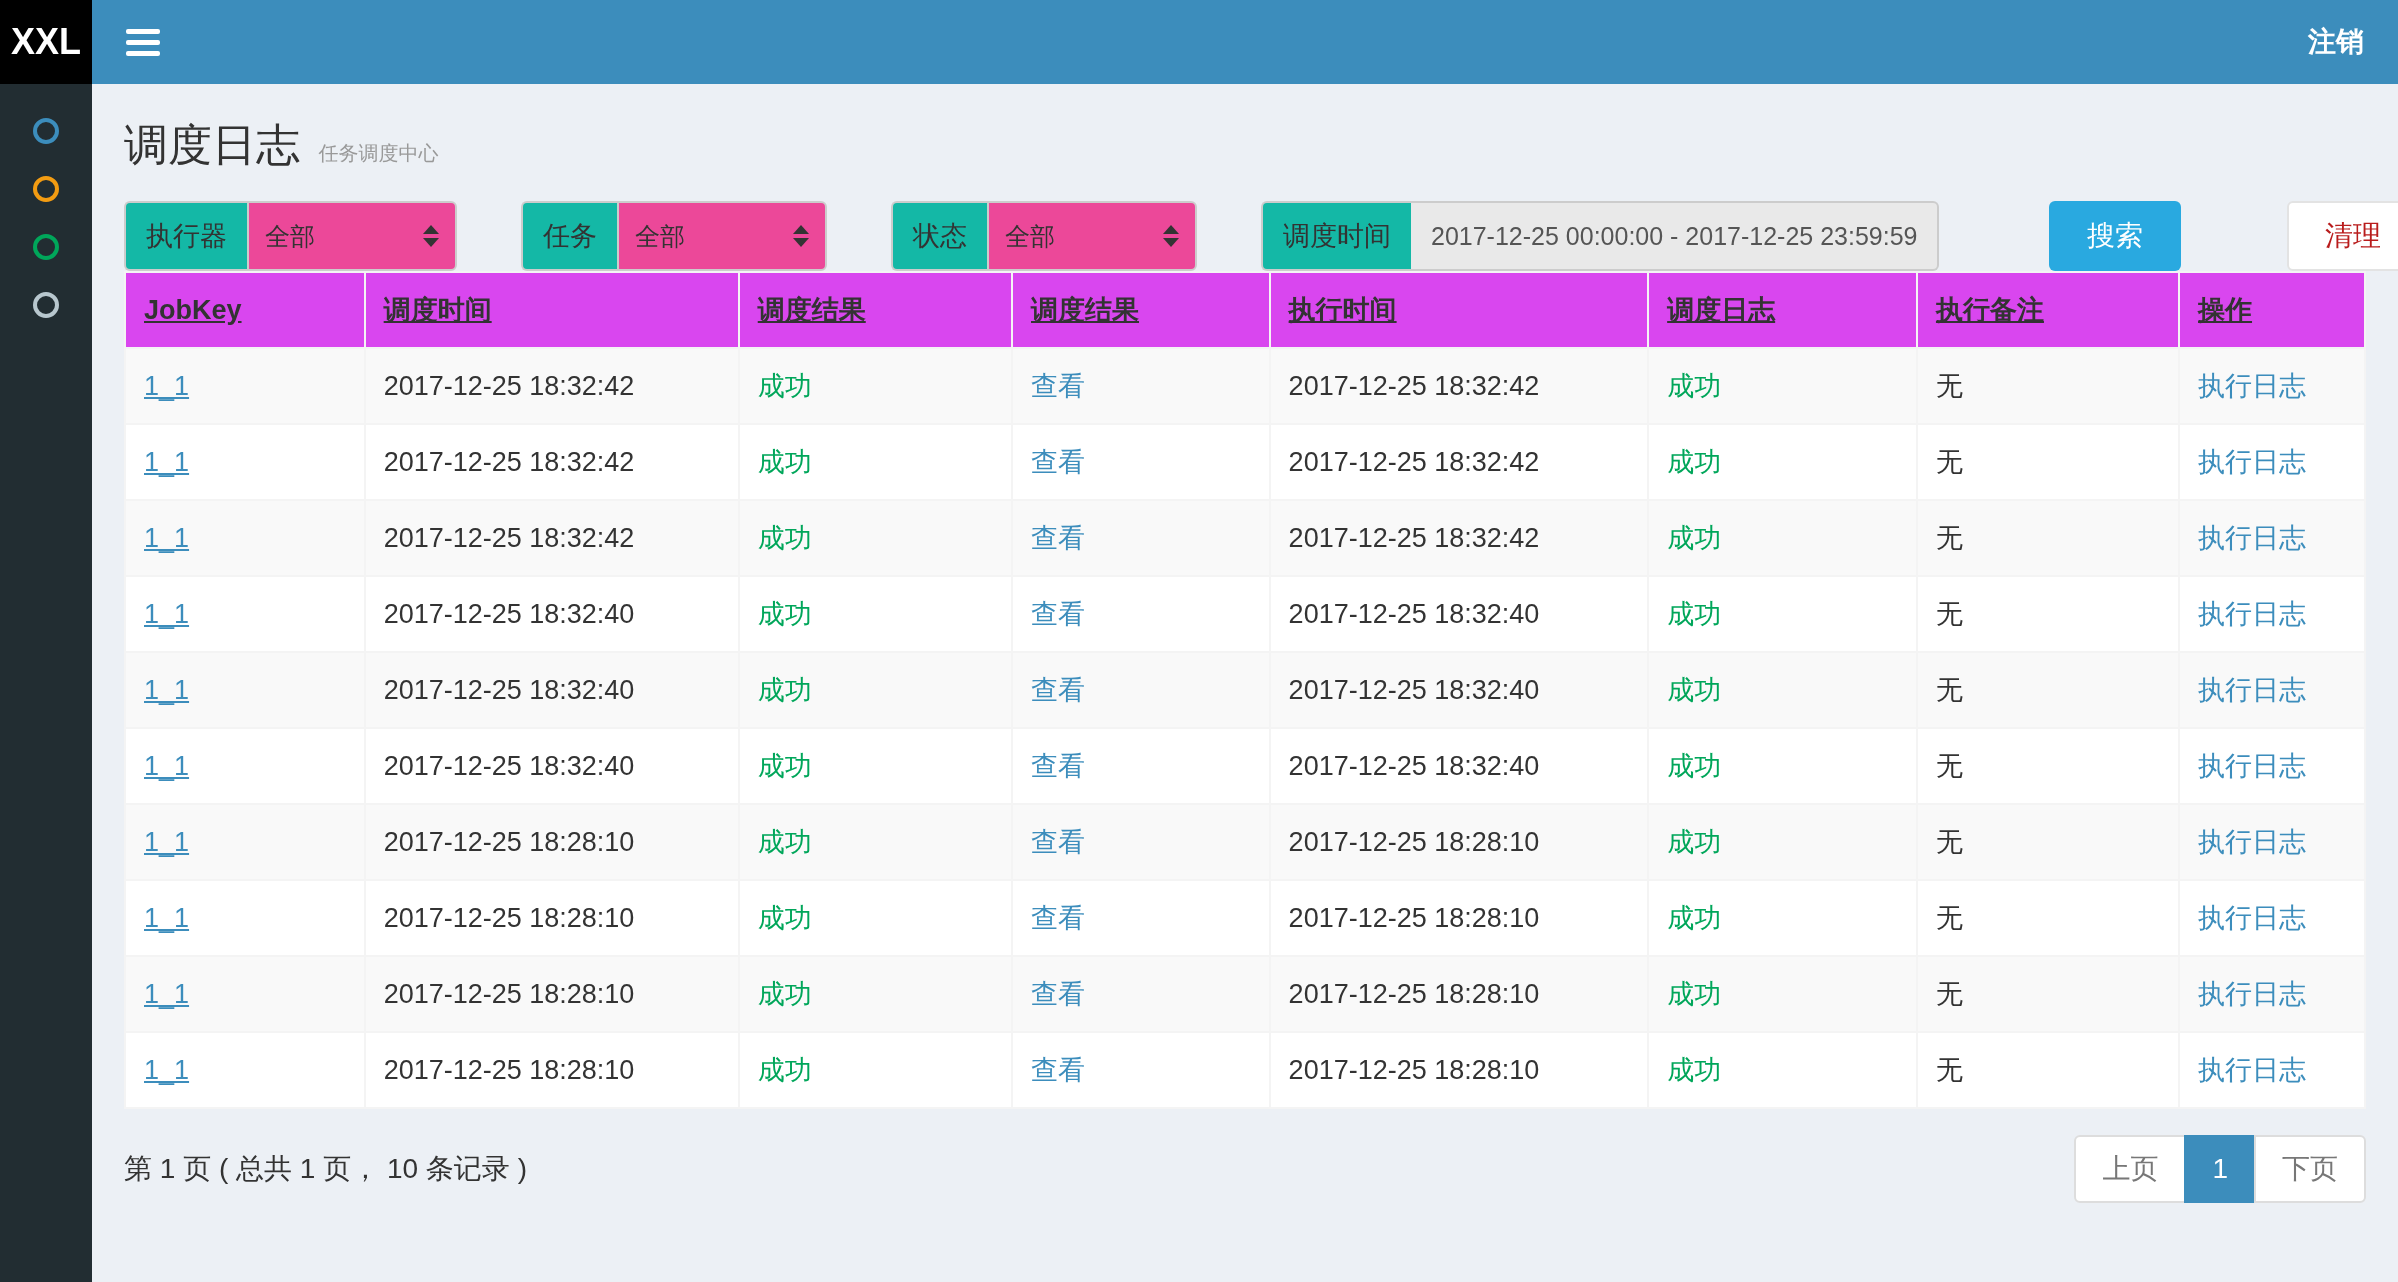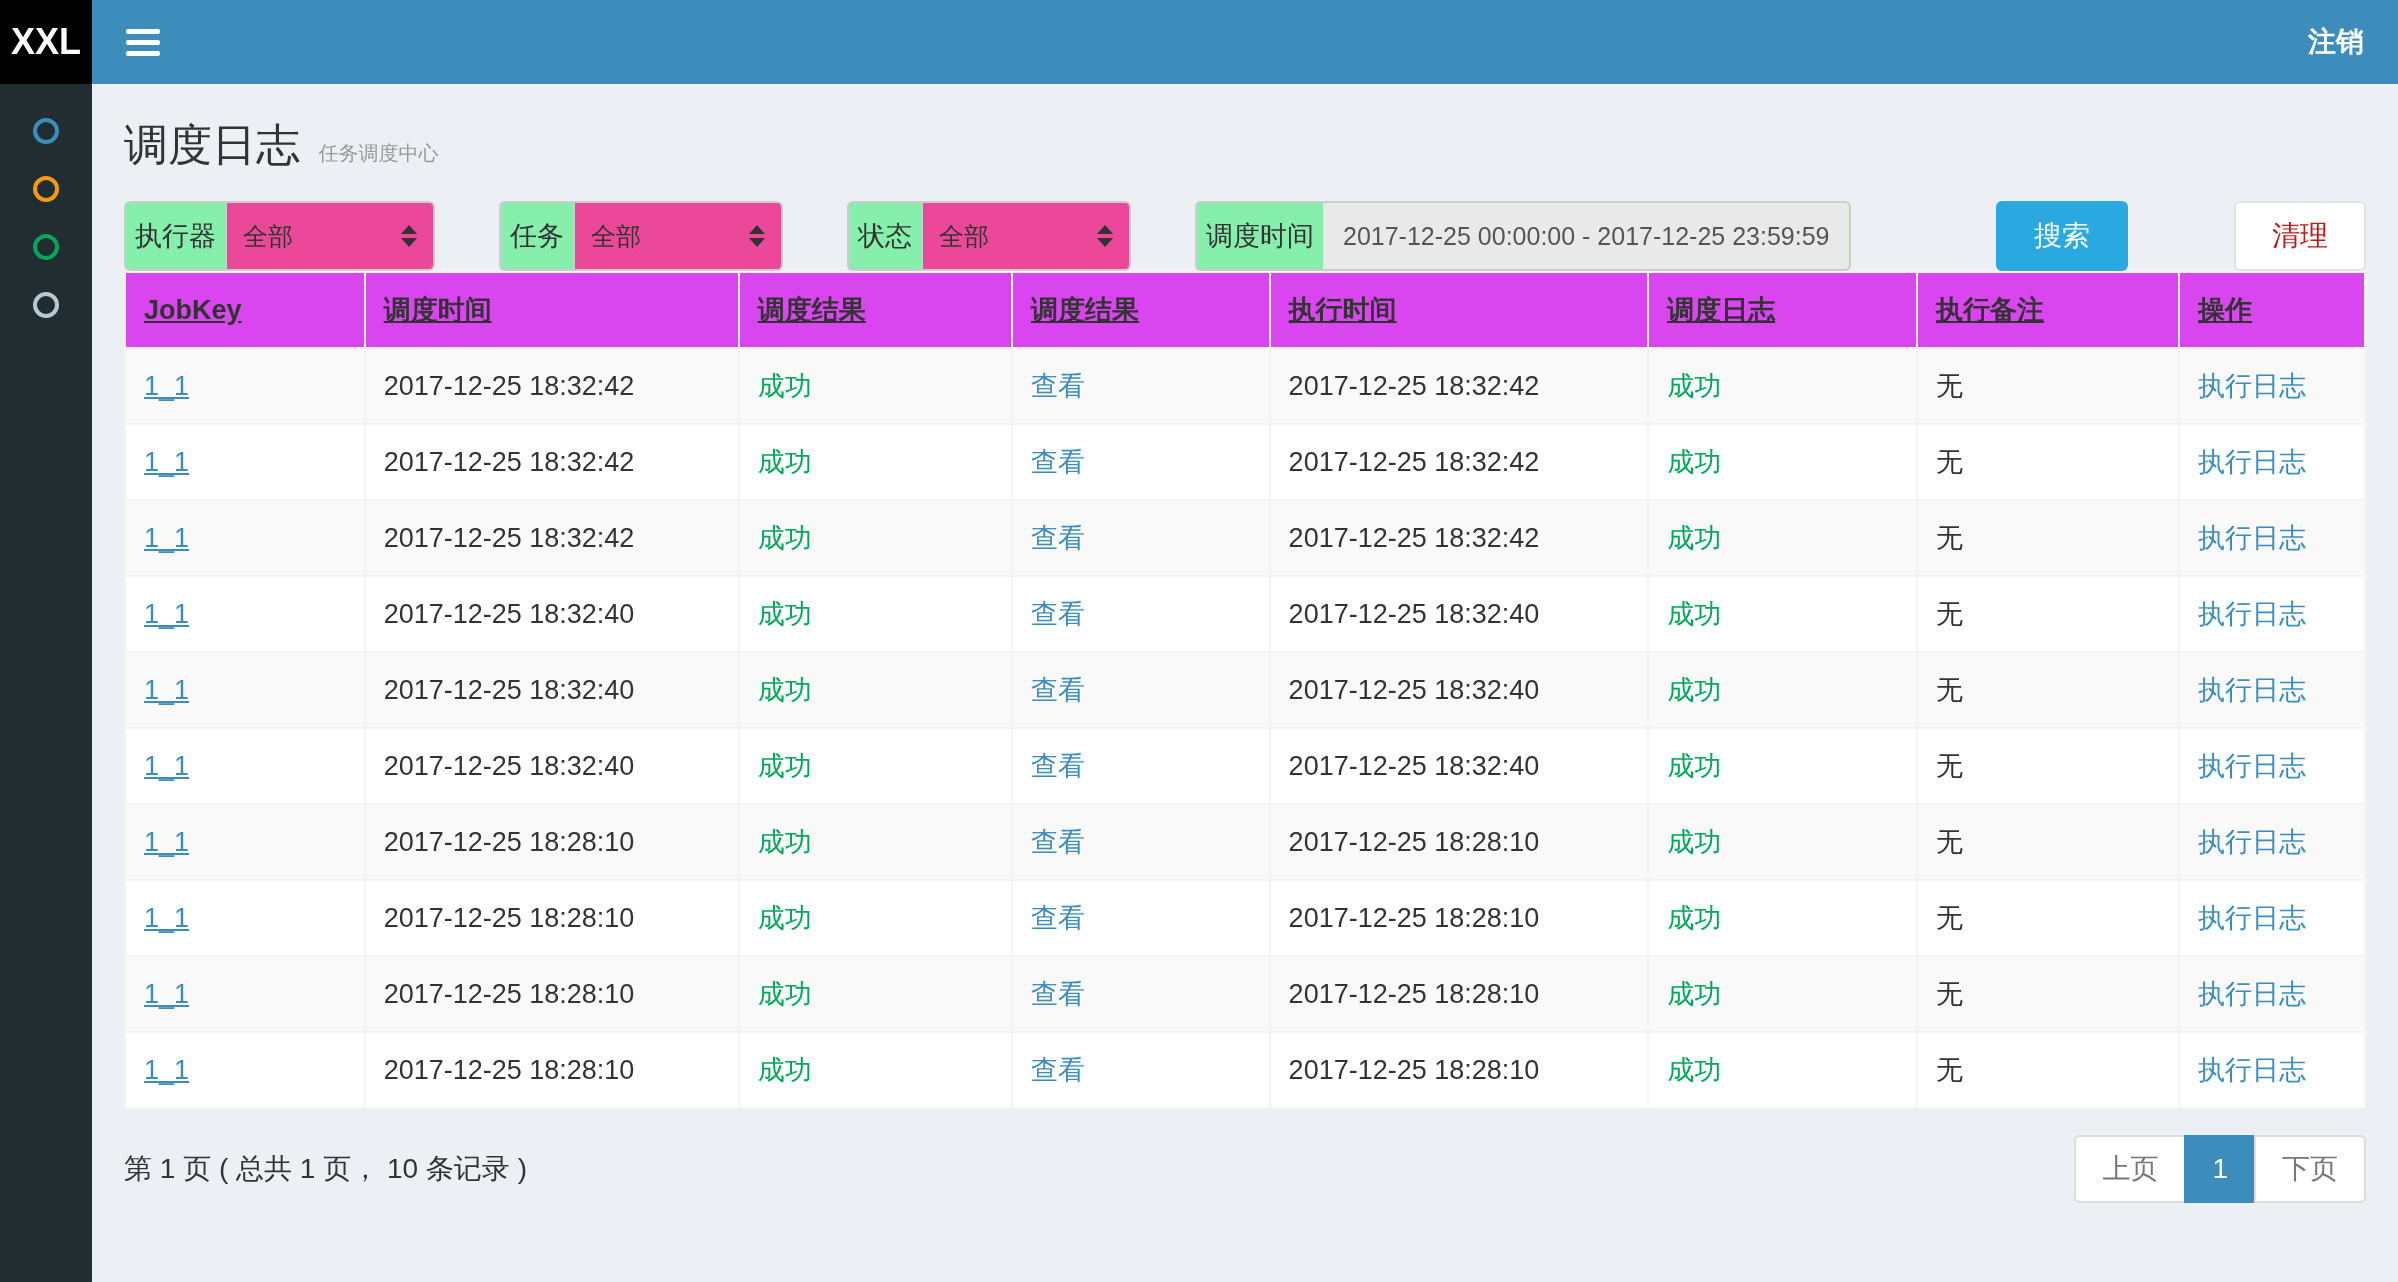--- a/index.html
+++ b/index.html
@@ -25,22 +25,22 @@
   .content { flex: 1; padding: 26px 32px; background: #ecf0f5; overflow: hidden; }
 
   
   .page-header { margin: 6px 0 26px 0; }
   .page-header h1 { display: inline; font-size: 44px; font-weight: normal; color: #333; }
   .page-header .subtitle { font-size: 20px; color: #999; margin-left: 14px; }
 
   
   .filters { display: flex; align-items: center; gap: 64px; }
   .input-group { display: flex; height: 70px; }
-  .addon { background: #86efac; border: 2px solid #ccc; border-right: none; border-radius: 6px 0 0 6px;
-    display: flex; align-items: center; padding: 0 9px; font-size: 27px; color: #333; white-space: nowrap; }
+  .addon { background: #14b8a6; border: 2px solid #ccc; border-right: none; border-radius: 6px 0 0 6px;
+    display: flex; align-items: center; padding: 0 20px; font-size: 27px; color: #333; white-space: nowrap; }
   .select { background: #ec4899; border: 2px solid #ccc; border-radius: 0 6px 6px 0; min-width: 210px;
     display: flex; align-items: center; justify-content: space-between; padding: 0 16px;
     font-size: 25px; cursor: pointer; }
   .stepper { display: inline-flex; flex-direction: column; align-items: center; gap: 4px; margin-left: 14px; }
   .stepper i { display: block; width: 0; height: 0; border-left: 8px solid transparent; border-right: 8px solid transparent; }
   .stepper .up { border-bottom: 9px solid #333; }
   .stepper .down { border-top: 9px solid #333; }
   .time-input { width: 528px; border: 2px solid #ccc; border-left: none; border-radius: 0 6px 6px 0;
     background: #e9e9e9; font-size: 25px; color: #555; padding: 0 20px;
     font-family: "Liberation Sans", "DejaVu Sans", sans-serif; }

